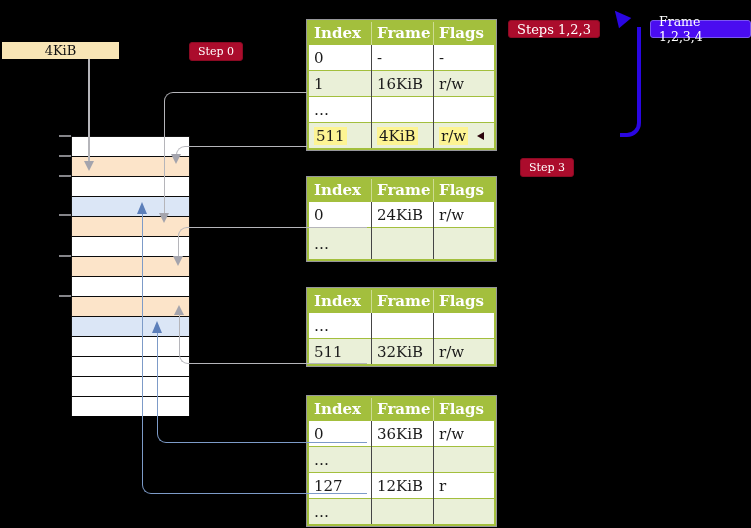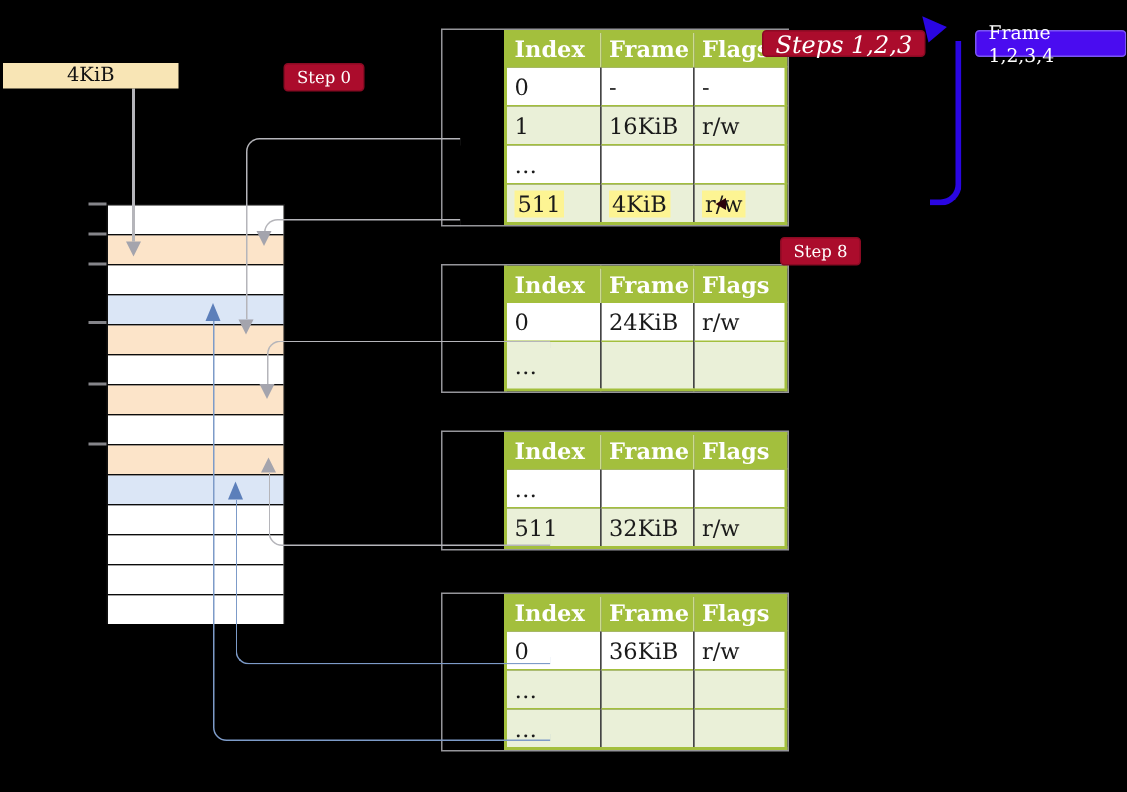--- a/index.html
+++ b/index.html
@@ -16,21 +16,21 @@
   
   #memcol{position:absolute;left:71px;top:136px;width:119px;height:280px;
           border:1px solid #121212;box-sizing:border-box;z-index:1;}
   .mem-row{height:19px;border-bottom:1px solid #0b0b0b;}
   .mem-row:last-child{border-bottom:none;}
   .mem-white{background:#ffffff;}
   .mem-peach{background:var(--peach,#fce4c9);}
   .mem-blue{background:var(--page-blue,#dbe6f6);}
   .tick{position:absolute;left:59px;width:12px;height:2px;background:#85858a;z-index:2;}
   
-  .pt{position:absolute;left:295px;z-index:2;outline:1px solid #95959a;padding-left:41px;}
+  .pt{position:absolute;left:307px;z-index:2;outline:1px solid #95959a;}
   .pt table{border-collapse:collapse;border:2px solid var(--table-green,#a3bf3d);}
   .pt th{width:57px;height:22px;background:var(--table-green,#a3bf3d);color:#fff;
          font-size:15px;font-weight:bold;text-align:left;padding:0 0 0 5px;
          border-right:1px solid #cddc92;}
   .pt th:nth-child(2){width:56px;}
   .pt th:nth-child(3){width:55px;border-right:none;}
   .pt td{height:25px;font-size:15px;color:#1a1a1a;padding:0 0 0 5px;
          border-top:1px solid var(--table-green,#a3bf3d);
          border-right:1px solid #454545;}
   .pt td:last-child{border-right:none;}
@@ -67,23 +67,23 @@
      border-top:4.5px solid transparent;border-bottom:4.5px solid transparent;
      border-right:7px solid #2c030c;z-index:5;}
 </style>
 </head>
 <body>
 
 <div id="stage" style="--table-green: #a3bf3d; --row-green: #eaf0d8; --peach: #fce4c9; --page-blue: #dbe6f6; --wheat: #f8e5b5; --crimson: #ab0c2c; --violet: #4a0cf0; --arrow-blue: #2a06e2; --line-gray: #b5b5ba; --head-gray: #a4a4ad; --line-blue: #7d9bc8; --head-blue: #5c7fba; --highlight-yellow: #fdf493;">
 
   <div id="frame-box">4KiB</div>
   <div class="tag red" style="left:189px;top:42px;">Step 0</div>
-  <div class="tag red" style="left:508px;top:20px;height:16px;font-size:16px;font-style:italic;">Steps 1,2,3</div>
+  <div class="tag red" style="left:508px;top:20px;height:16px;font-size:13px;">Steps 1,2,3</div>
   <div class="tag violet" style="left:650px;top:20px;height:16px;font-size:12.5px;">Frame 1,2,3,4</div>
-  <div class="tag red" style="left:520px;top:158px;">Step 8</div>
+  <div class="tag red" style="left:520px;top:158px;">Step 3</div>
 
   <div id="memcol">
       <div class="mem-row mem-white"></div>
       <div class="mem-row mem-peach"></div>
       <div class="mem-row mem-white"></div>
       <div class="mem-row mem-blue"></div>
       <div class="mem-row mem-peach"></div>
       <div class="mem-row mem-white"></div>
       <div class="mem-row mem-peach"></div>
       <div class="mem-row mem-white"></div>
@@ -194,20 +194,25 @@
           <tr class="plain">
             <td>0</td>
             <td>36KiB</td>
             <td>r/w</td>
           </tr>
           <tr class="shaded">
             <td>…</td>
             <td></td>
             <td></td>
           </tr>
+          <tr class="plain">
+            <td>127</td>
+            <td>12KiB</td>
+            <td>r</td>
+          </tr>
           <tr class="shaded">
             <td>…</td>
             <td></td>
             <td></td>
           </tr>
         </tbody>
       </table>
     </div>
 
   <div class="vline" style="left:88px;top:59px;height:102px;"></div>

